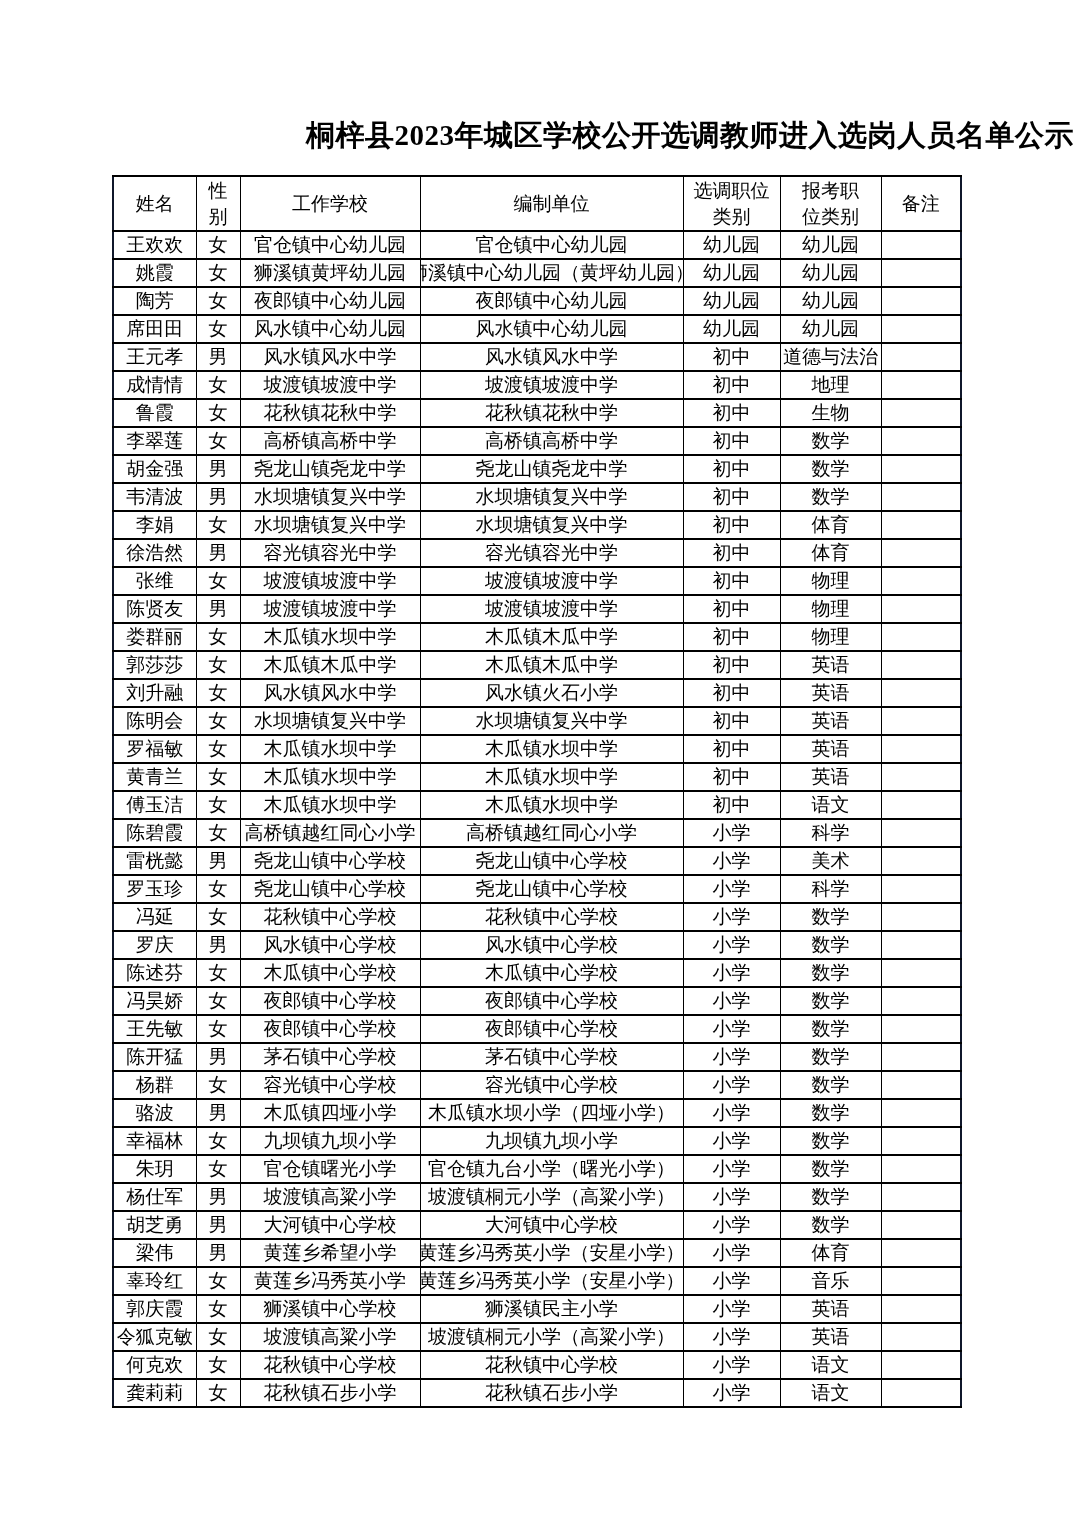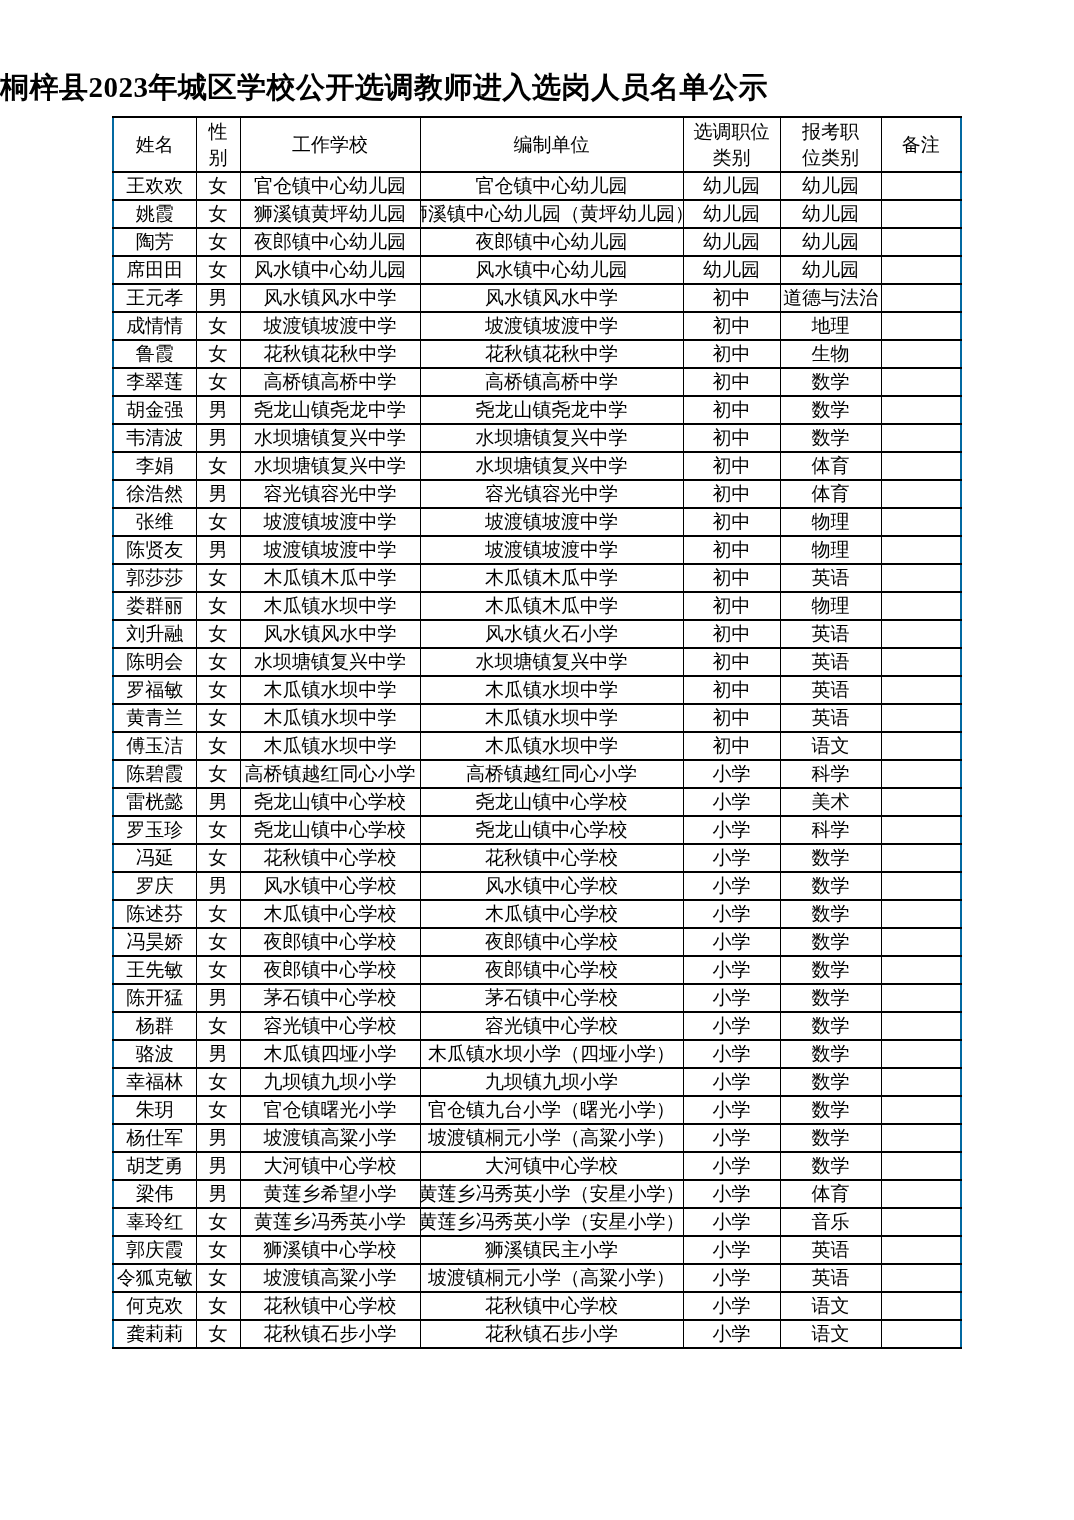--- a/index.html
+++ b/index.html
@@ -3,33 +3,33 @@
 <meta charset="utf-8">
 <style>
   html,body{margin:0;padding:0;}
   body{
     width:1074px;height:1520px;background:#ffffff;color:#000;
     font-family:"Liberation Serif","DejaVu Serif",serif;
     -webkit-font-smoothing:antialiased;
   }
   .page{width:1074px;height:1520px;overflow:hidden;}
   .doc-title{
-    padding-top:68px;
-    text-align:left;
+    padding-top:116px;
+    text-align:right;
     font-size:29px;
     font-weight:700;
     letter-spacing:0.5px;
     white-space:nowrap;
   }
   table.roster{
     border-collapse:collapse;
     table-layout:fixed;
     width:848px;
-    margin:8px auto 0 auto;
-    border:2px solid #0369a1;
+    margin:19px auto 0 auto;
+    border:2px solid #0f172a;
   }
   th,td{
     border:1px solid #000;
     border-top-width:2px;
     border-bottom-width:2px;
     padding:0;
     text-align:center;
     vertical-align:middle;
     font-weight:400;
     font-size:19px;
@@ -599,20 +599,57 @@
           </td>
           <td>
             <div class="cell">
               <span></span>
             </div>
           </td>
         </tr>
         <tr>
           <td>
             <div class="cell">
+              <span>娄群丽</span>
+            </div>
+          </td>
+          <td>
+            <div class="cell">
+              <span>女</span>
+            </div>
+          </td>
+          <td>
+            <div class="cell">
+              <span>木瓜镇水坝中学</span>
+            </div>
+          </td>
+          <td>
+            <div class="cell">
+              <span>木瓜镇木瓜中学</span>
+            </div>
+          </td>
+          <td>
+            <div class="cell">
+              <span>初中</span>
+            </div>
+          </td>
+          <td>
+            <div class="cell">
+              <span>物理</span>
+            </div>
+          </td>
+          <td>
+            <div class="cell">
+              <span></span>
+            </div>
+          </td>
+        </tr>
+        <tr>
+          <td>
+            <div class="cell">
               <span>郭莎莎</span>
             </div>
           </td>
           <td>
             <div class="cell">
               <span>女</span>
             </div>
           </td>
           <td>
             <div class="cell">
@@ -625,57 +662,20 @@
             </div>
           </td>
           <td>
             <div class="cell">
               <span>初中</span>
             </div>
           </td>
           <td>
             <div class="cell">
               <span>英语</span>
-            </div>
-          </td>
-          <td>
-            <div class="cell">
-              <span></span>
-            </div>
-          </td>
-        </tr>
-        <tr>
-          <td>
-            <div class="cell">
-              <span>娄群丽</span>
-            </div>
-          </td>
-          <td>
-            <div class="cell">
-              <span>女</span>
-            </div>
-          </td>
-          <td>
-            <div class="cell">
-              <span>木瓜镇水坝中学</span>
-            </div>
-          </td>
-          <td>
-            <div class="cell">
-              <span>木瓜镇木瓜中学</span>
-            </div>
-          </td>
-          <td>
-            <div class="cell">
-              <span>初中</span>
-            </div>
-          </td>
-          <td>
-            <div class="cell">
-              <span>物理</span>
             </div>
           </td>
           <td>
             <div class="cell">
               <span></span>
             </div>
           </td>
         </tr>
         <tr>
           <td>

